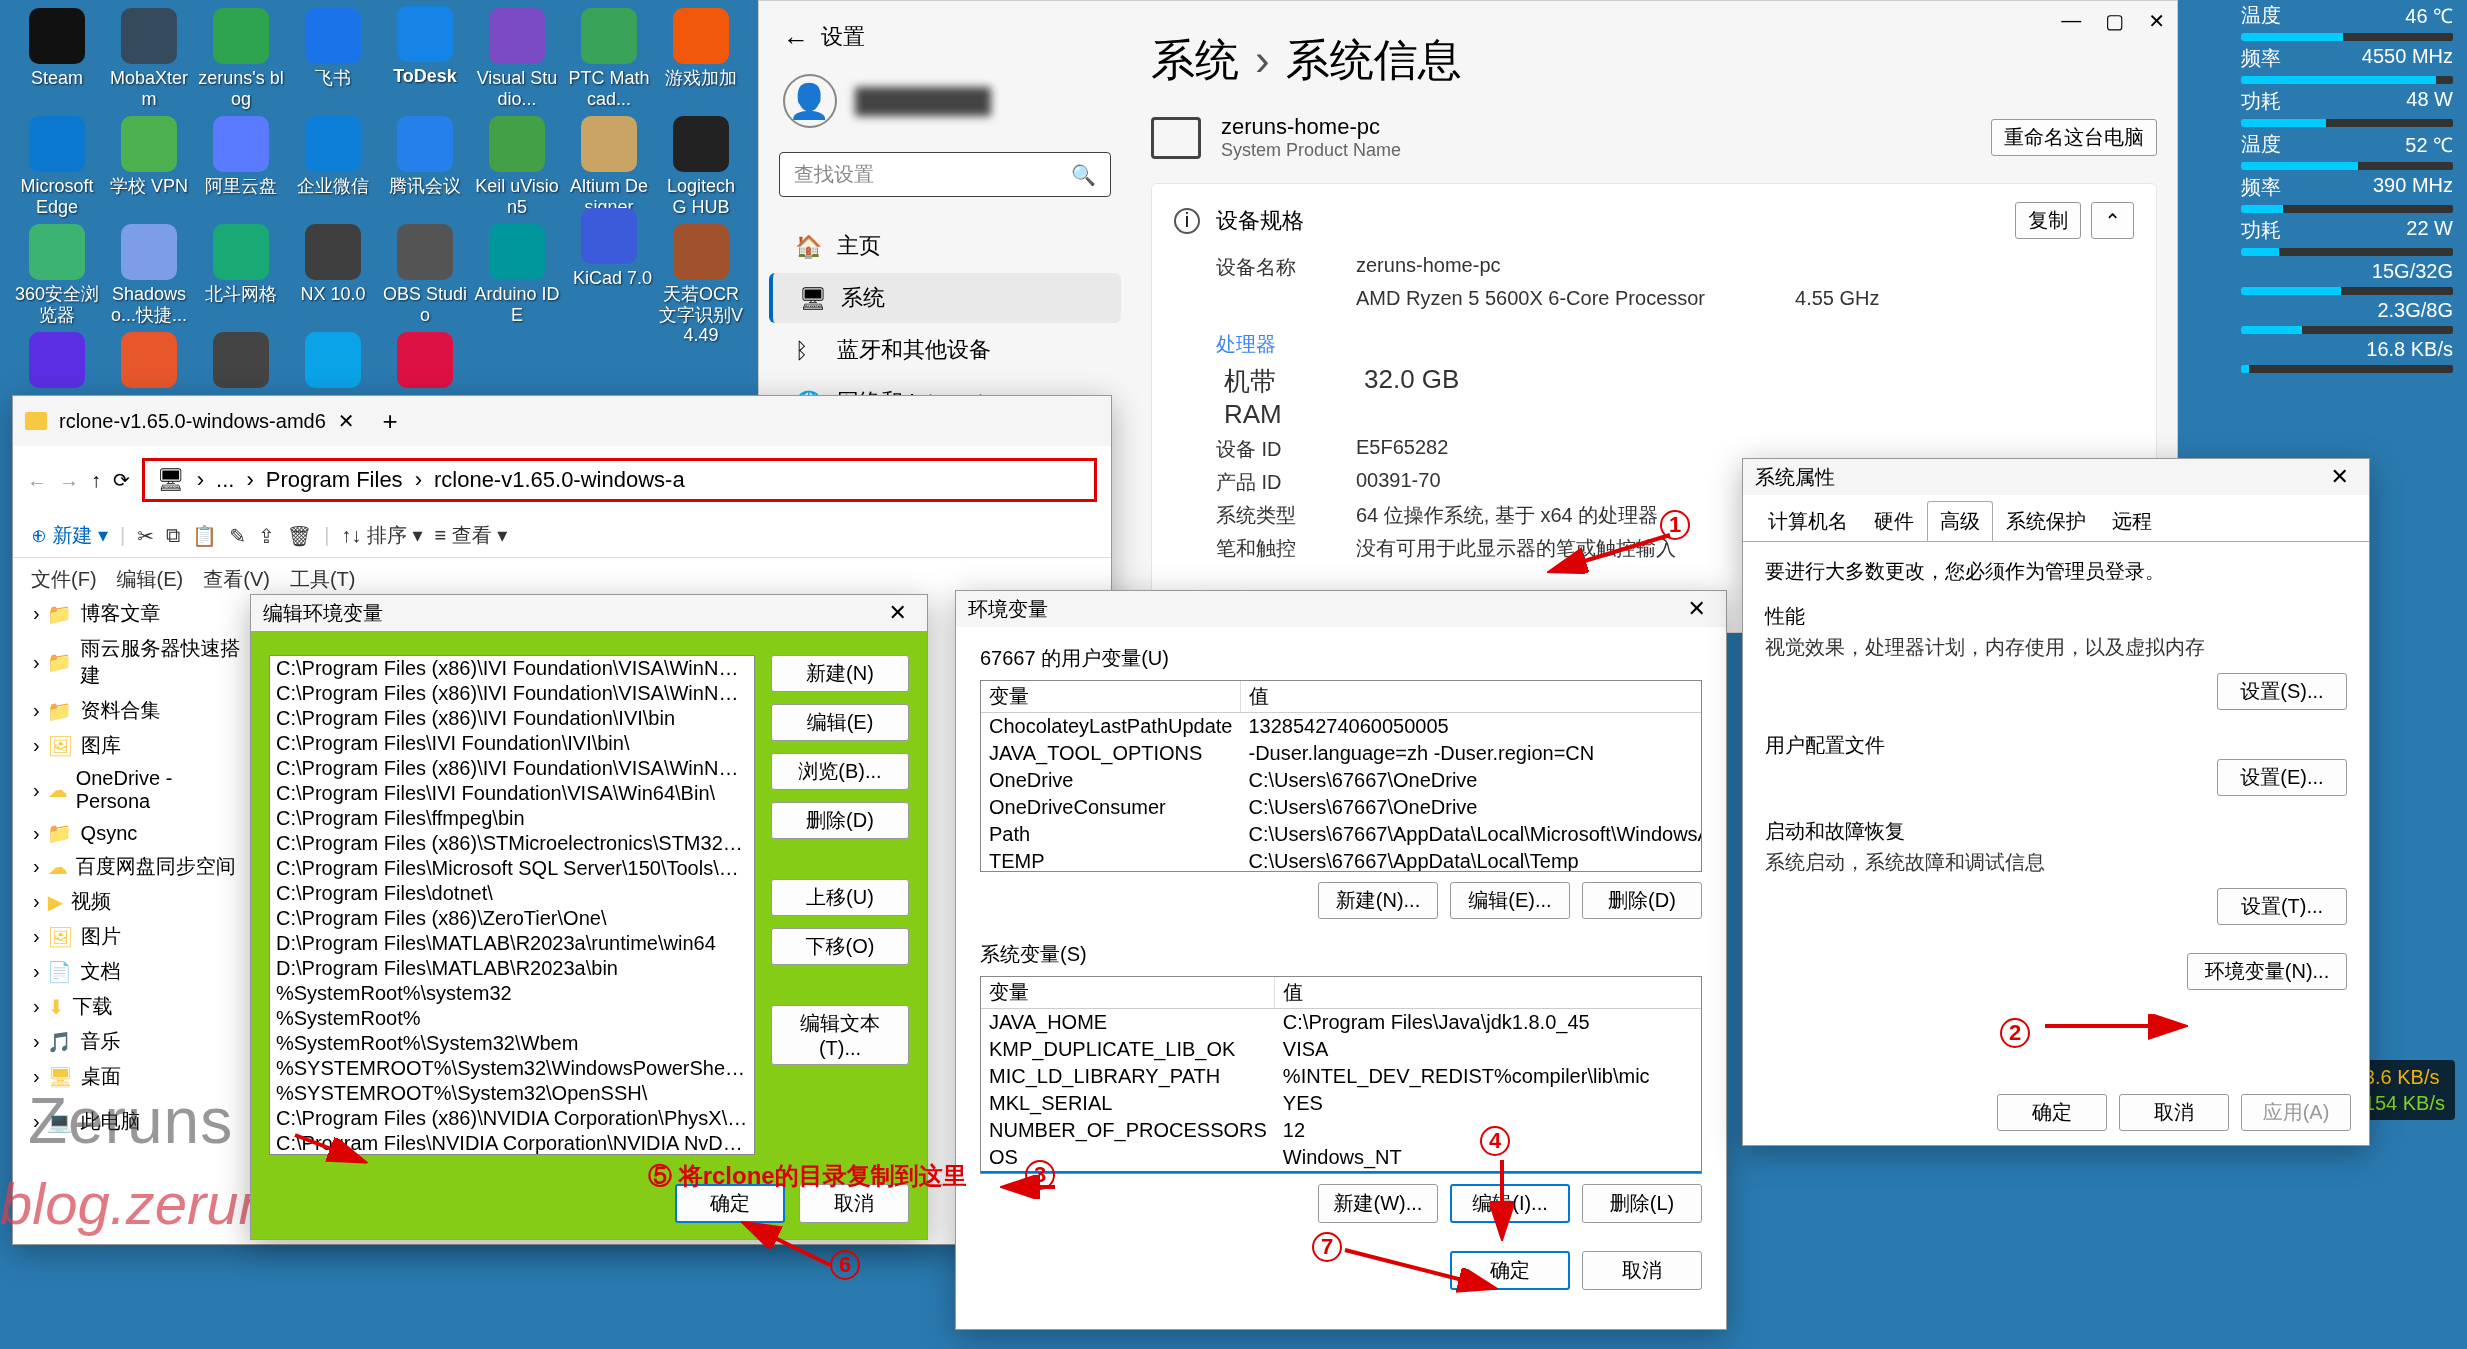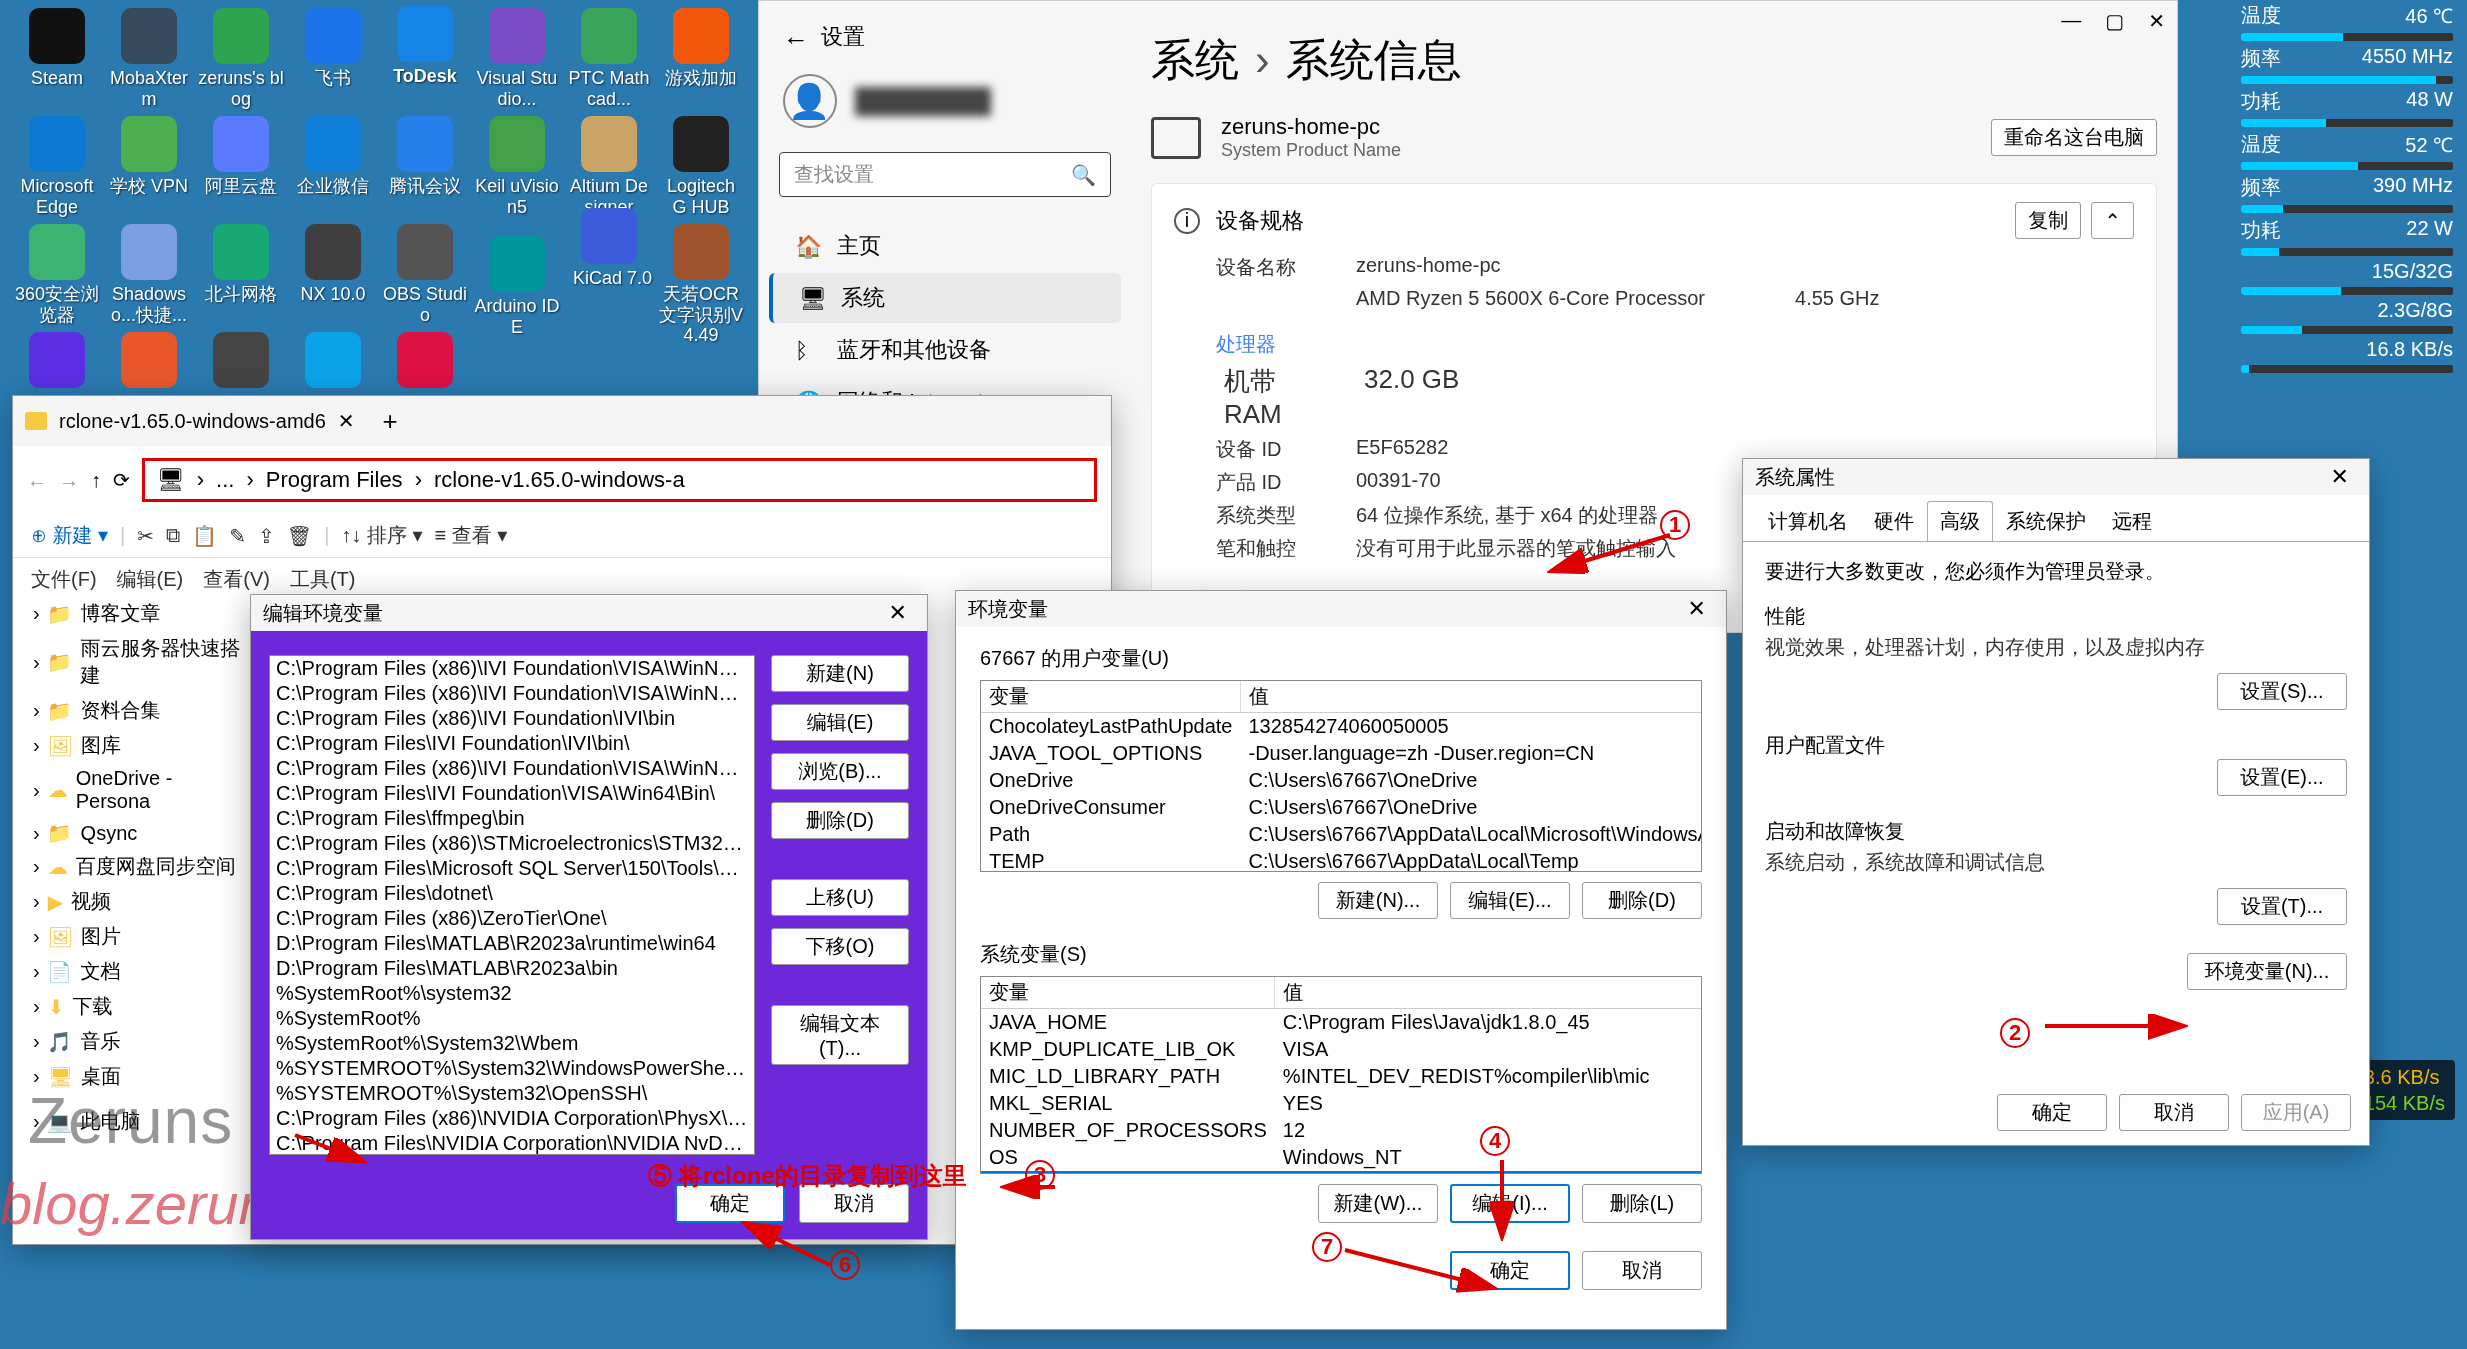--- a/index.html
+++ b/index.html
@@ -140,21 +140,21 @@
       <div class="lbl">北斗网格</div>
     </div>
     <div class="desktop-icon" style="left: 290px; top: 224px;">
       <div class="ico" style="background:#3f3f3f"></div>
       <div class="lbl">NX 10.0</div>
     </div>
     <div class="desktop-icon" style="left: 382px; top: 224px;">
       <div class="ico" style="background:#545454"></div>
       <div class="lbl">OBS Studio</div>
     </div>
-    <div class="desktop-icon" style="left: 474px; top: 236px;">
+    <div class="desktop-icon" style="left: 474px; top: 224px;">
       <div class="ico" style="background:#00979c"></div>
       <div class="lbl">Arduino IDE</div>
     </div>
     <div class="desktop-icon" style="left: 566px; top: 208px; text-align: right;">
       <div class="ico" style="background:#3b5bdb"></div>
       <div class="lbl">KiCad 7.0</div>
     </div>
     <div class="desktop-icon" style="left: 658px; top: 224px;">
       <div class="ico" style="background:#a0522d"></div>
       <div class="lbl">天若OCR文字识别V4.49</div>
@@ -469,21 +469,21 @@
         <span>›</span>
         <span style="color:#f8c843">💻</span>
         <span>此电脑</span>
       </div>
     </div>
 </div>
 
 <div class="watermark">Zeruns 's Blog</div>
 <div class="watermark-url">blog.zeruns.tech</div>
 
-<div class="window" style="left:250px; top:594px; width:678px; height:646px; background:#6d28d9;">
+<div class="window" style="left:250px; top:594px; width:678px; height:646px; background:#84cc16;">
   <div class="titlebar">
     <span>编辑环境变量</span>
     <span class="close">✕</span>
   </div>
   <div style="position:absolute; left:18px; top:60px; width:486px; height:500px; border:1px solid #888; overflow:hidden; background:#fff;" id="edit-env-list">
       <div class="list-item">C:\Program Files (x86)\IVI Foundation\VISA\WinNT\agvisa</div>
       <div class="list-item">C:\Program Files (x86)\IVI Foundation\VISA\WinNT\bin</div>
       <div class="list-item">C:\Program Files (x86)\IVI Foundation\IVI\bin</div>
       <div class="list-item">C:\Program Files\IVI Foundation\IVI\bin\</div>
       <div class="list-item">C:\Program Files (x86)\IVI Foundation\VISA\WinNT\Bin\</div>

